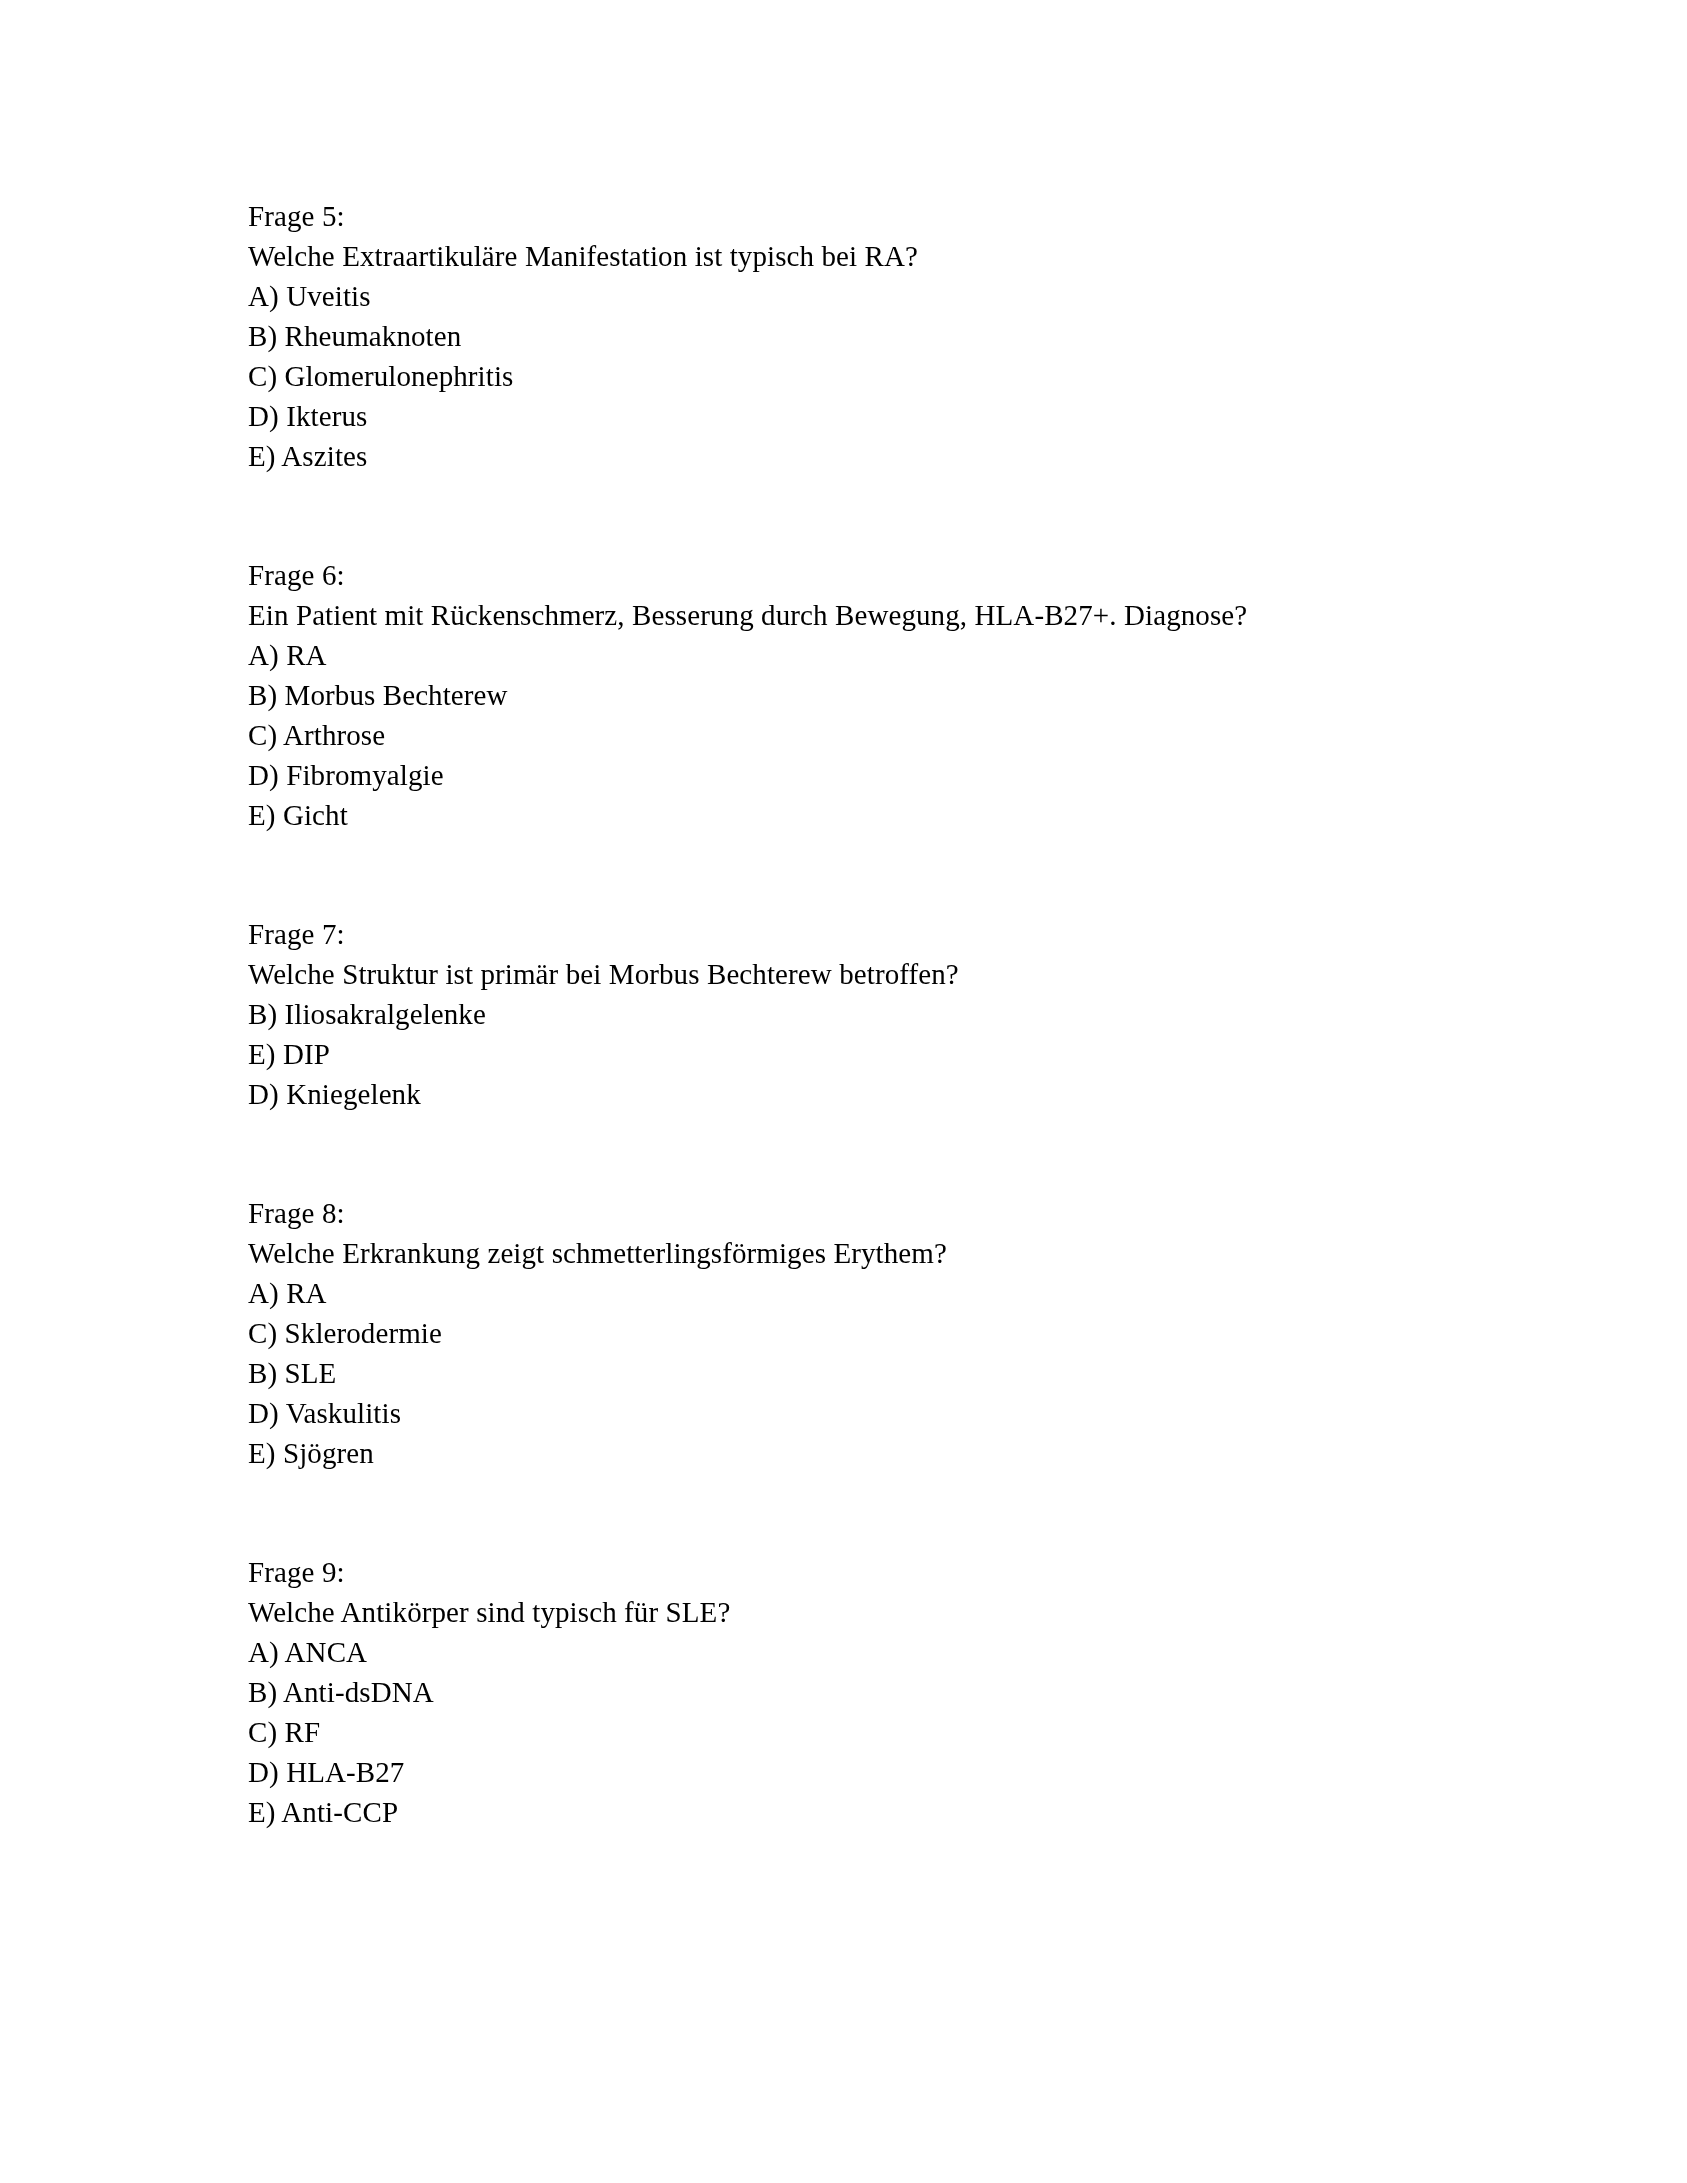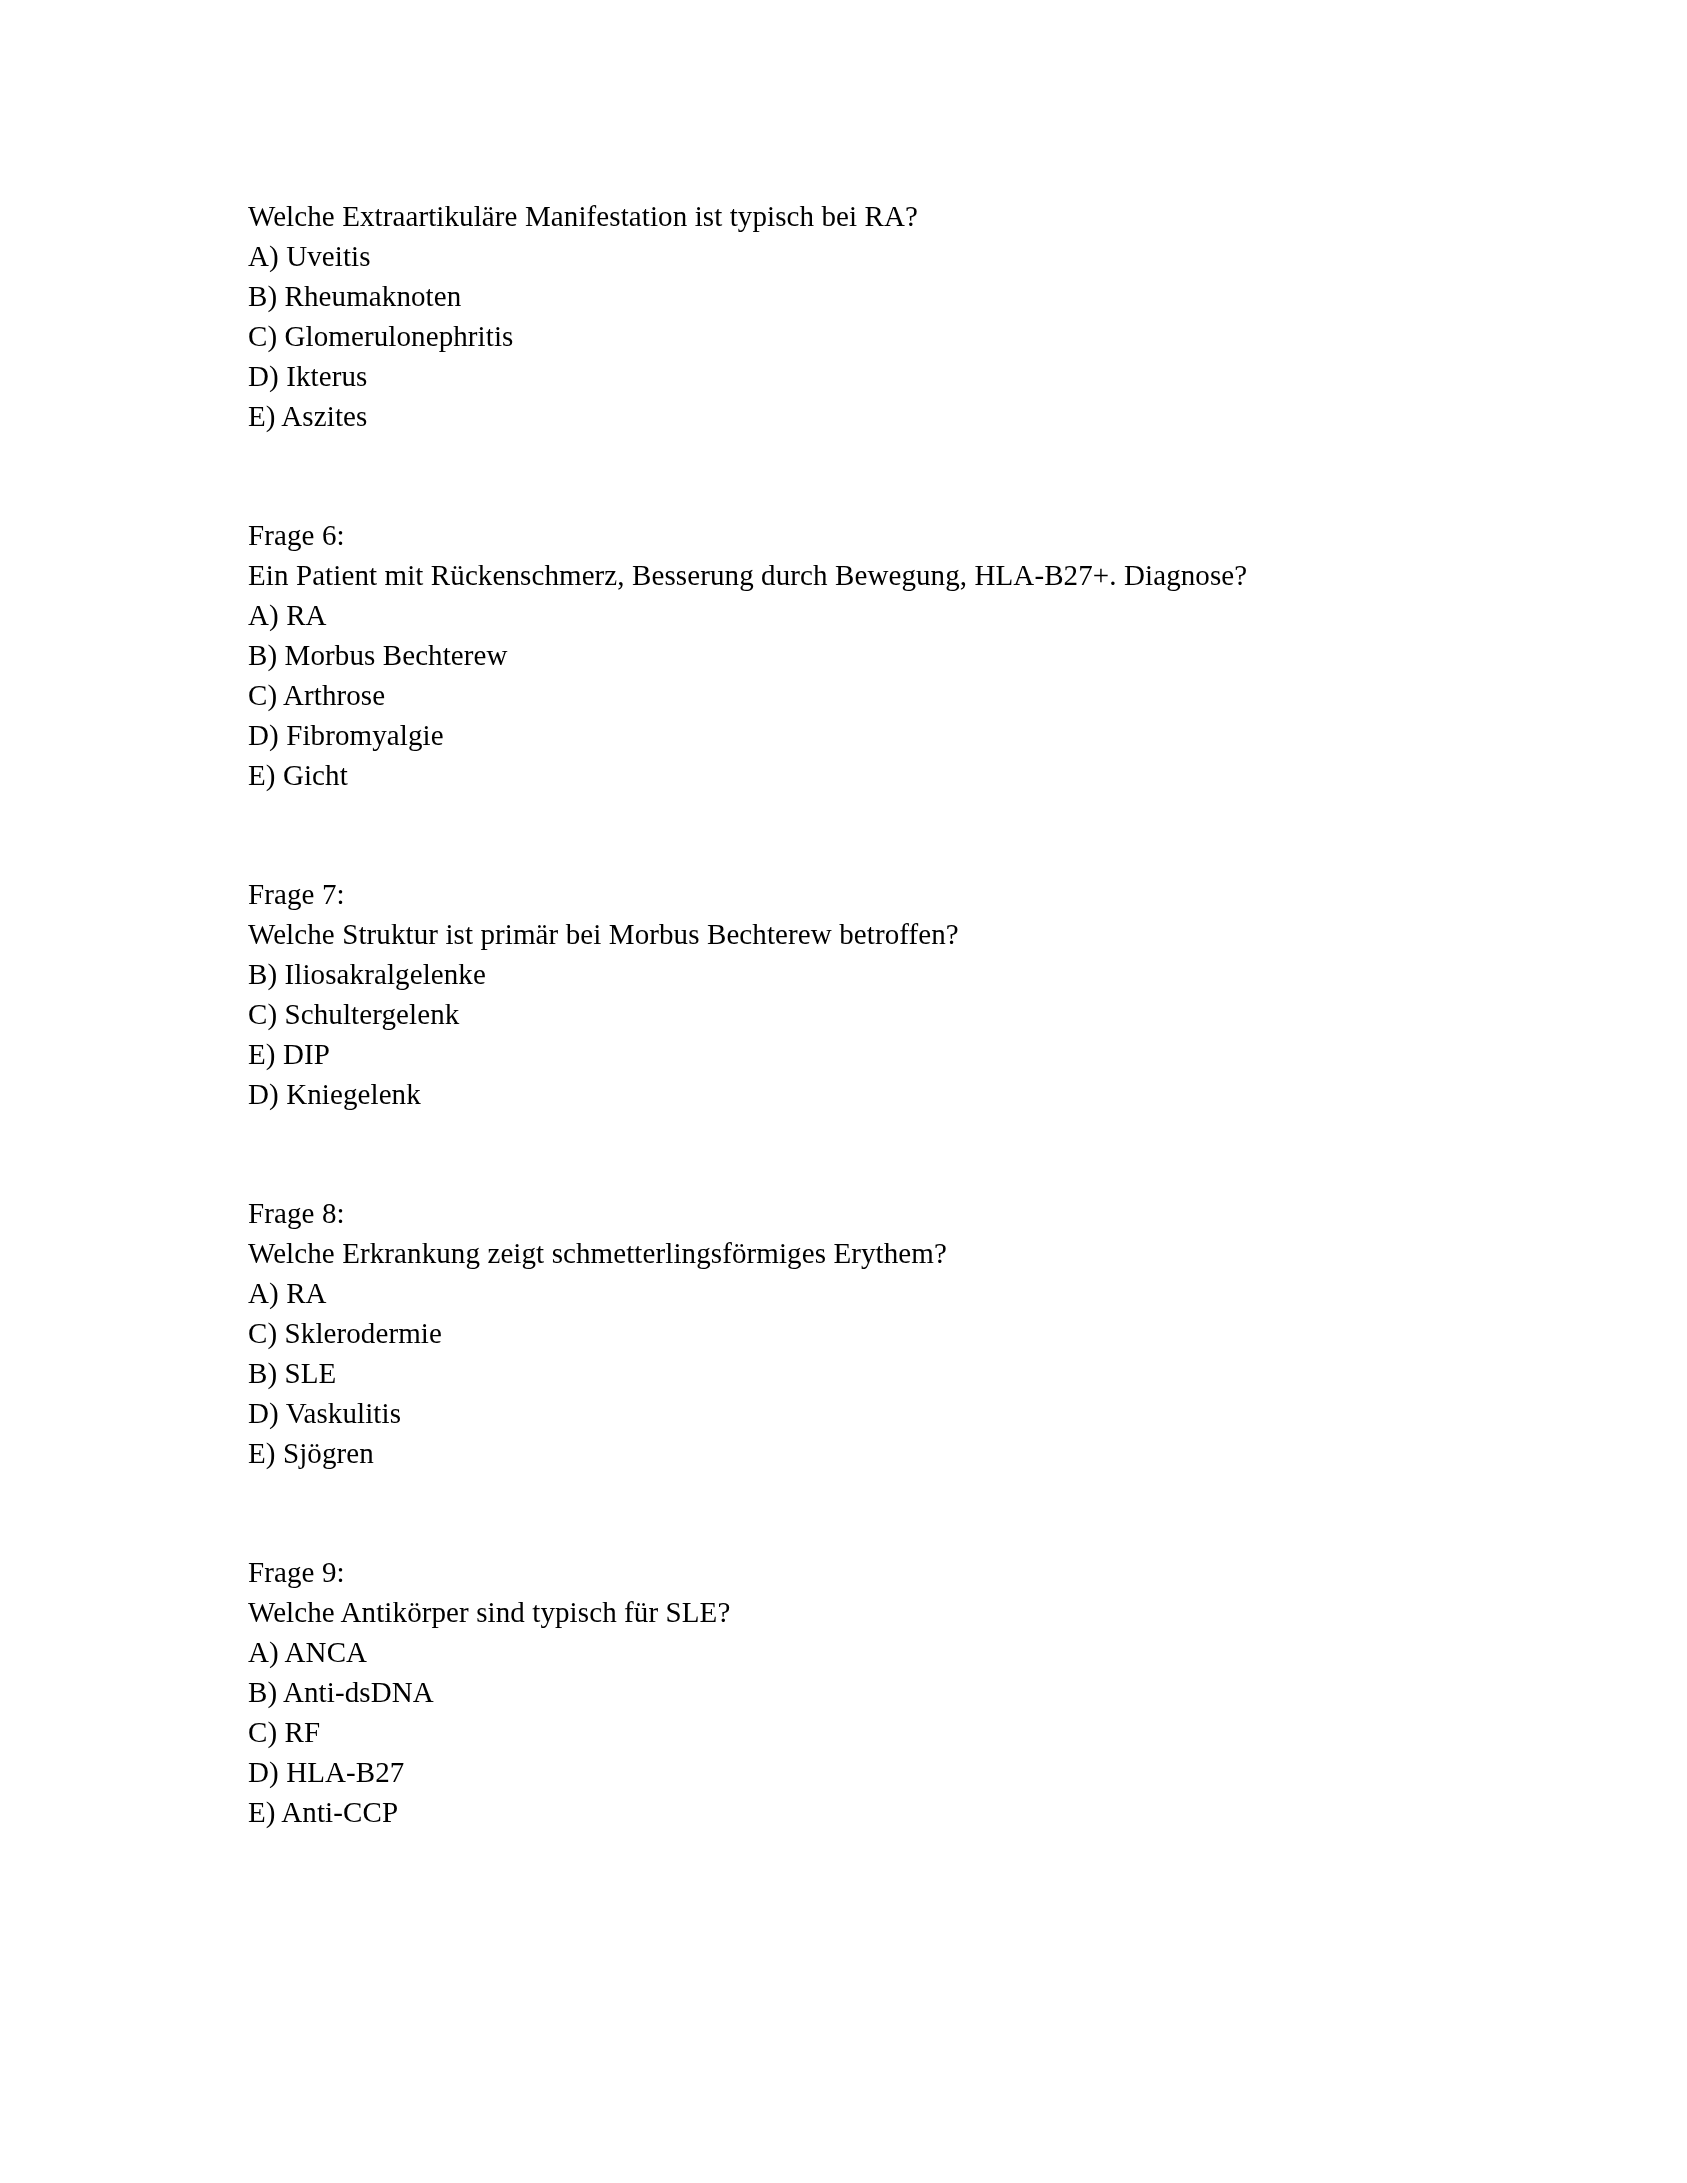--- a/index.html
+++ b/index.html
@@ -41,20 +41,21 @@
   .q-stem  { }
   .q-option { }
 </style>
 </head>
 <body>
 
 <div class="page">
   <div class="content">
 
     <div class="question-block">
+      <div class="line q-label">Frage 5:</div>
       <div class="line q-stem">Welche Extraartikuläre Manifestation ist typisch bei RA?</div>
       <div class="line q-option">A) Uveitis</div>
       <div class="line q-option">B) Rheumaknoten</div>
       <div class="line q-option">C) Glomerulonephritis</div>
       <div class="line q-option">D) Ikterus</div>
       <div class="line q-option">E) Aszites</div>
     </div>
 
     <div class="question-block">
       <div class="line q-label">Frage 6:</div>
@@ -63,21 +64,20 @@
       <div class="line q-option">B) Morbus Bechterew</div>
       <div class="line q-option">C) Arthrose</div>
       <div class="line q-option">D) Fibromyalgie</div>
       <div class="line q-option">E) Gicht</div>
     </div>
 
     <div class="question-block">
       <div class="line q-label">Frage 7:</div>
       <div class="line q-stem">Welche Struktur ist primär bei Morbus Bechterew betroffen?</div>
       <div class="line q-option">B) Iliosakralgelenke</div>
-      <div class="line q-option">C) Schultergelenk</div>
       <div class="line q-option">E) DIP</div>
       <div class="line q-option">D) Kniegelenk</div>
     </div>
 
     <div class="question-block">
       <div class="line q-label">Frage 8:</div>
       <div class="line q-stem">Welche Erkrankung zeigt schmetterlingsförmiges Erythem?</div>
       <div class="line q-option">A) RA</div>
       <div class="line q-option">C) Sklerodermie</div>
       <div class="line q-option">B) SLE</div>

